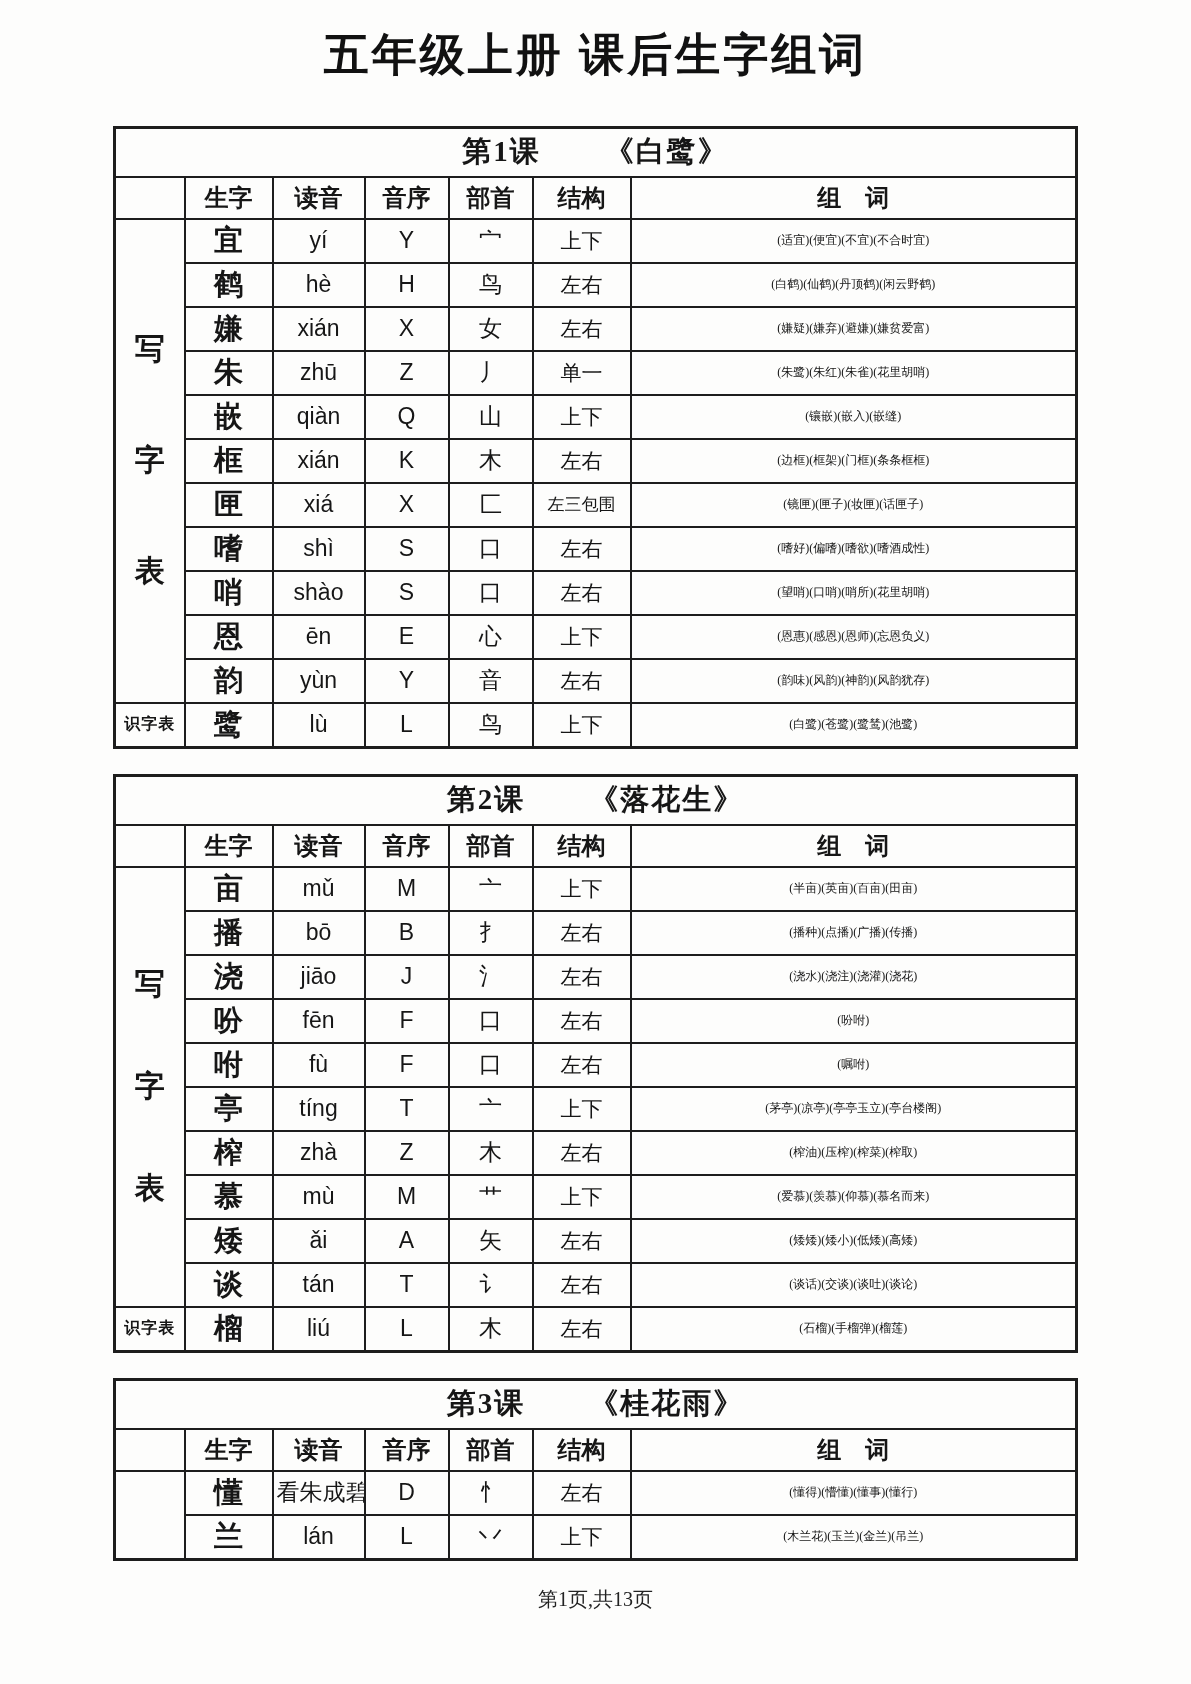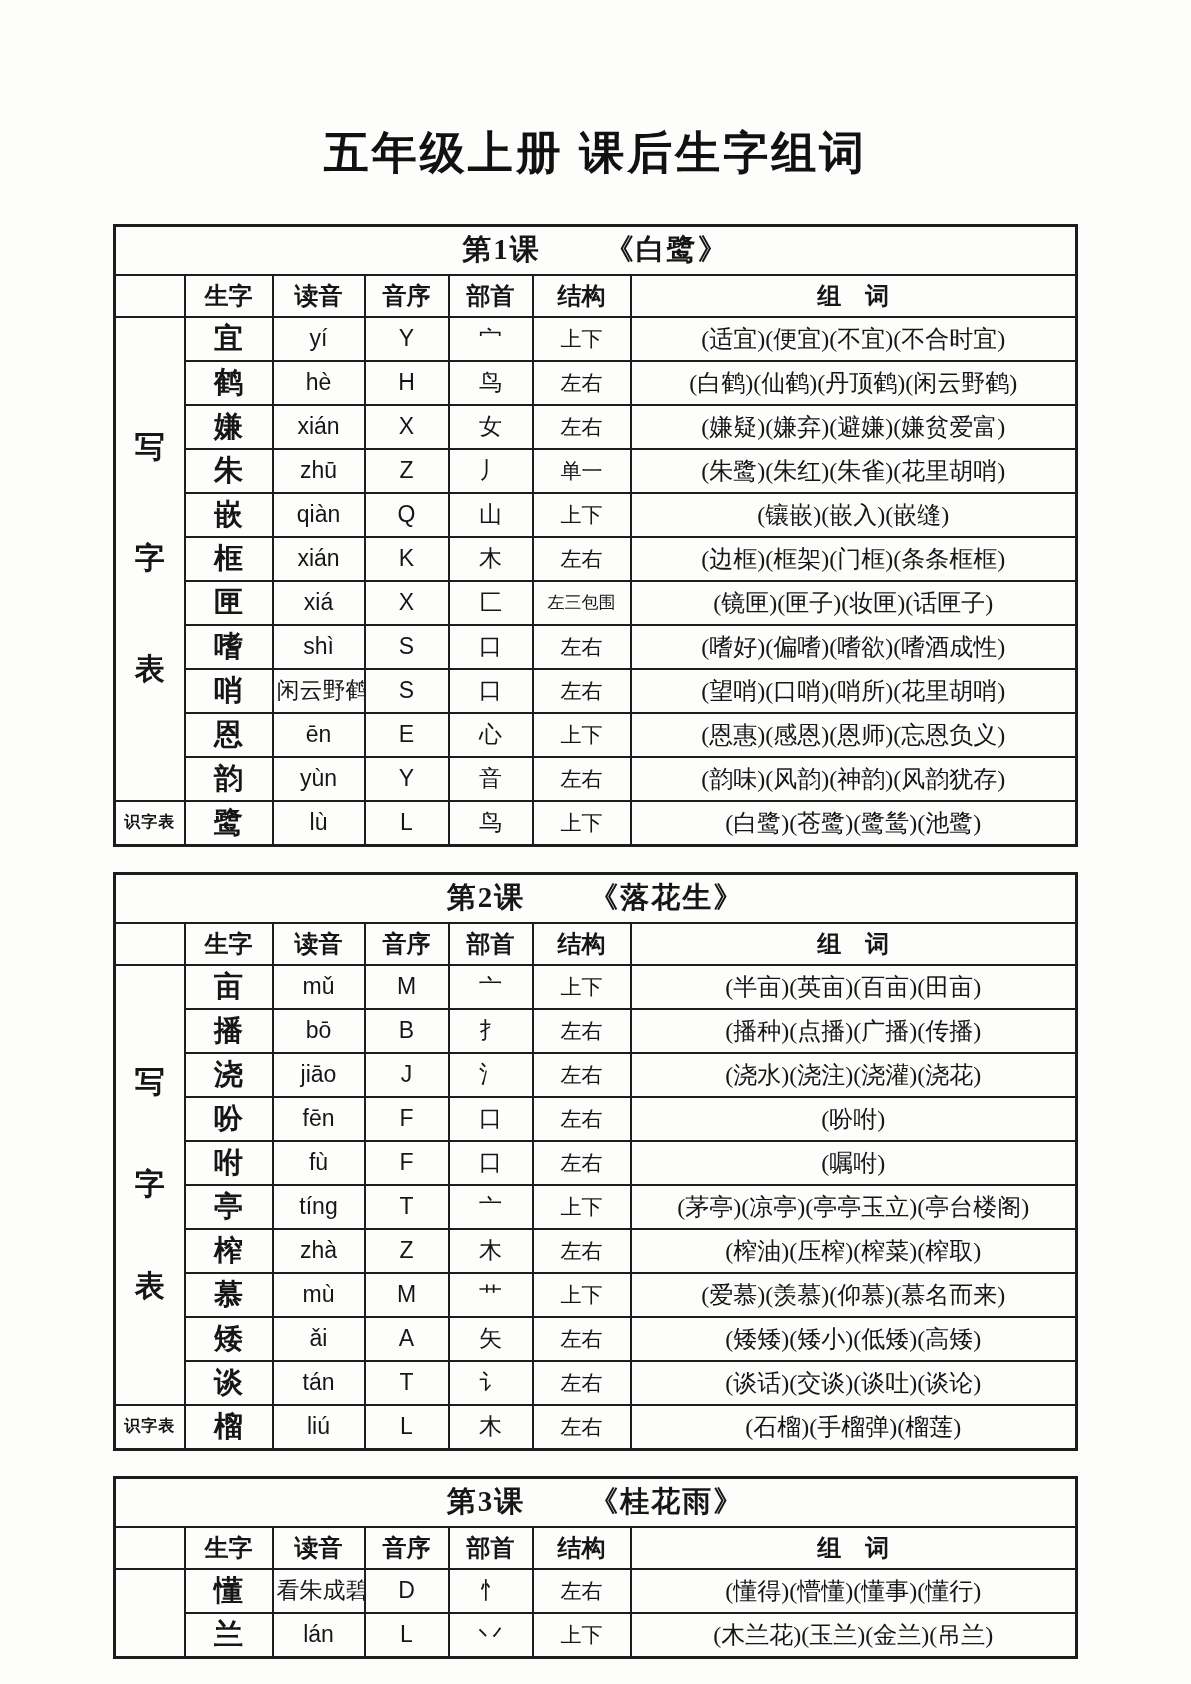--- a/index.html
+++ b/index.html
@@ -7,21 +7,20 @@
     width: 1191px;
     background: #f2f2f0;
     font-family: "Liberation Serif", serif;
     color: #161616;
   }
   .page {
     width: 1191px;
     height: 1684px;
     margin: 0 auto;
     background: #fdfdfc;
-    padding-top: 98px;
     box-sizing: border-box;
     overflow: hidden;
   }
   .doc-title {
     text-align: center;
     font-family: "Liberation Sans", sans-serif;
     font-weight: 900;
     font-size: 45px;
     letter-spacing: 3px;
     line-height: 1.1;
@@ -54,21 +53,21 @@
     height: 38px;
     font-size: 24px;
     font-weight: bold;
   }
   td.char   { font-size: 29px; font-weight: bold; }
   td.pinyin { font-size: 23px; font-family: "Liberation Sans", sans-serif; }
   td.initial{ font-size: 23px; font-family: "Liberation Sans", sans-serif; }
   td.radical{ font-size: 23px; }
   td.structure { font-size: 21px; }
   td.structure.small-structure { font-size: 17px; margin-left: 29px; }
-  td.words  { font-size: 24px; padding: 0 6px; }
+  td.words  { font-size: 12px; padding: 0 6px; }
   td.side-cell { padding: 0; }
   .side-vertical {
     display: flex;
     flex-direction: column;
     justify-content: space-evenly;
     align-items: center;
     font-size: 30px;
     font-weight: bold;
     margin: 0 auto;
   }
@@ -180,21 +179,21 @@
         <tr style="height: 38px;">
           <td class="char">嗜</td>
           <td class="pinyin">shì</td>
           <td class="initial">S</td>
           <td class="radical">口</td>
           <td class="structure">左右</td>
           <td class="words">(嗜好)(偏嗜)(嗜欲)(嗜酒成性)</td>
         </tr>
         <tr style="height: 38px;">
           <td class="char">哨</td>
-          <td class="pinyin">闲云野鹤</td>
+          <td class="pinyin">shào</td>
           <td class="initial">S</td>
           <td class="radical">口</td>
           <td class="structure">左右</td>
           <td class="words">(望哨)(口哨)(哨所)(花里胡哨)</td>
         </tr>
         <tr style="height: 38px;">
           <td class="char">恩</td>
           <td class="pinyin">ēn</td>
           <td class="initial">E</td>
           <td class="radical">心</td>

